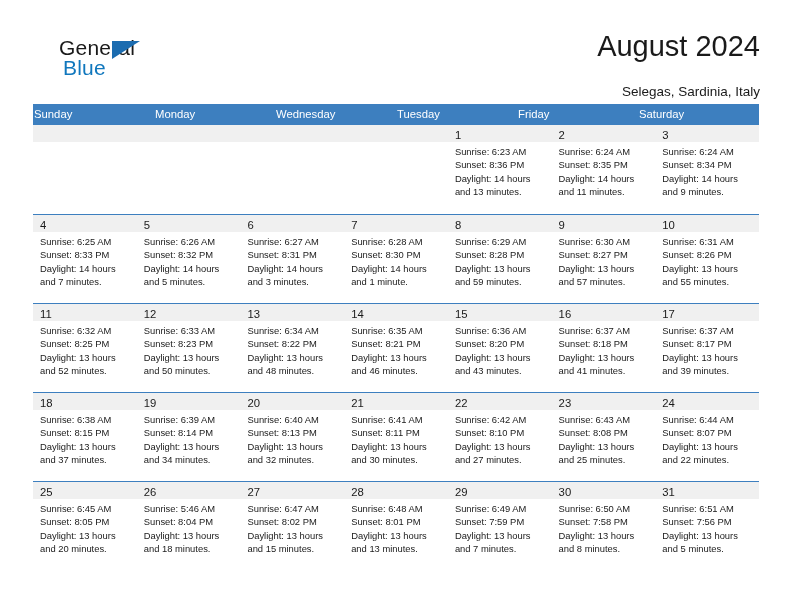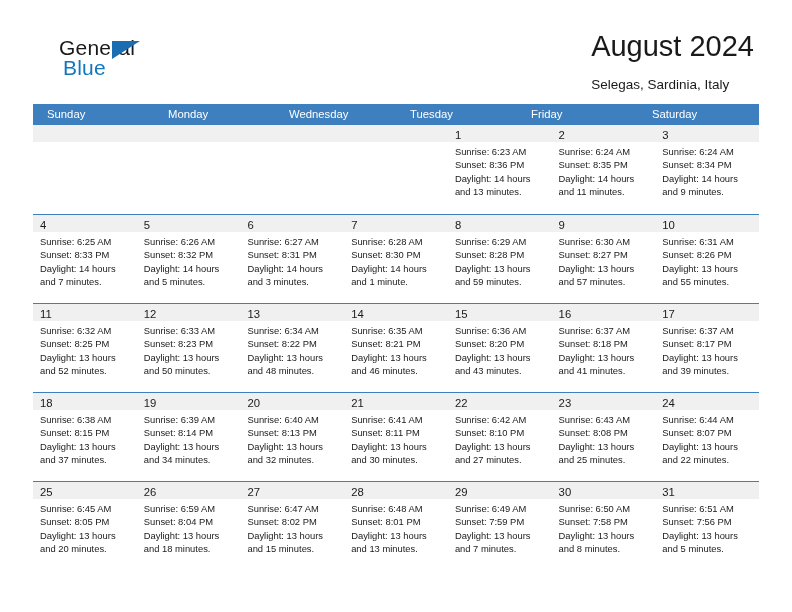--- a/index.html
+++ b/index.html
@@ -60,57 +60,57 @@
     left: 79px;
     top: 5px;
     width: 0;
     height: 0;
     border-left: 28px solid #1b6cb0;
     border-bottom: 18px solid transparent;
   }
 
   .title-block {
     position: absolute;
-    right: 38px;
+    right: 32px;
     top: 28px;
-    text-align: left;
+    text-align: right;
   }
   .cal-title {
     font-size: 29px;
     font-weight: normal;
     color: #1a1a1a;
     line-height: 36px;
     white-space: nowrap;
   }
   .cal-subtitle {
     font-size: 13.5px;
     color: #1a1a1a;
     line-height: 20px;
-    margin-top: 11px;
+    margin-top: 18px;
     white-space: nowrap;
   }
 
   
   .calendar {
     position: absolute;
     left: 33px;
     top: 104px;
     width: 726px;
   }
   .dow-row {
     display: flex;
     background: #3d7fbf;
     height: 21px;
   }
   .dow {
     flex: 1 1 0;
     color: #ffffff;
     font-size: 11.3px;
     line-height: 21px;
-    padding-left: 14px;
+    padding-left: 1px;
     box-sizing: border-box;
     white-space: nowrap;
   }
   .week {
     display: flex;
     border-top: 1.5px solid #3d7fbf;
     height: 89px;
     box-sizing: border-box;
   }
   .week:first-of-type {
@@ -421,21 +421,21 @@
             <div class="cell-body">
               <div class="info-line">Sunrise: 6:45 AM</div>
               <div class="info-line">Sunset: 8:05 PM</div>
               <div class="info-line">Daylight: 13 hours</div>
               <div class="info-line">and 20 minutes.</div>
             </div>
           </div>
           <div class="cell">
             <div class="cell-datebar"><span class="daynum">26</span></div>
             <div class="cell-body">
-              <div class="info-line">Sunrise: 6:59 AM</div>
+              <div class="info-line">Sunrise: 5:46 AM</div>
               <div class="info-line">Sunset: 8:04 PM</div>
               <div class="info-line">Daylight: 13 hours</div>
               <div class="info-line">and 18 minutes.</div>
             </div>
           </div>
           <div class="cell">
             <div class="cell-datebar"><span class="daynum">27</span></div>
             <div class="cell-body">
               <div class="info-line">Sunrise: 6:47 AM</div>
               <div class="info-line">Sunset: 8:02 PM</div>

